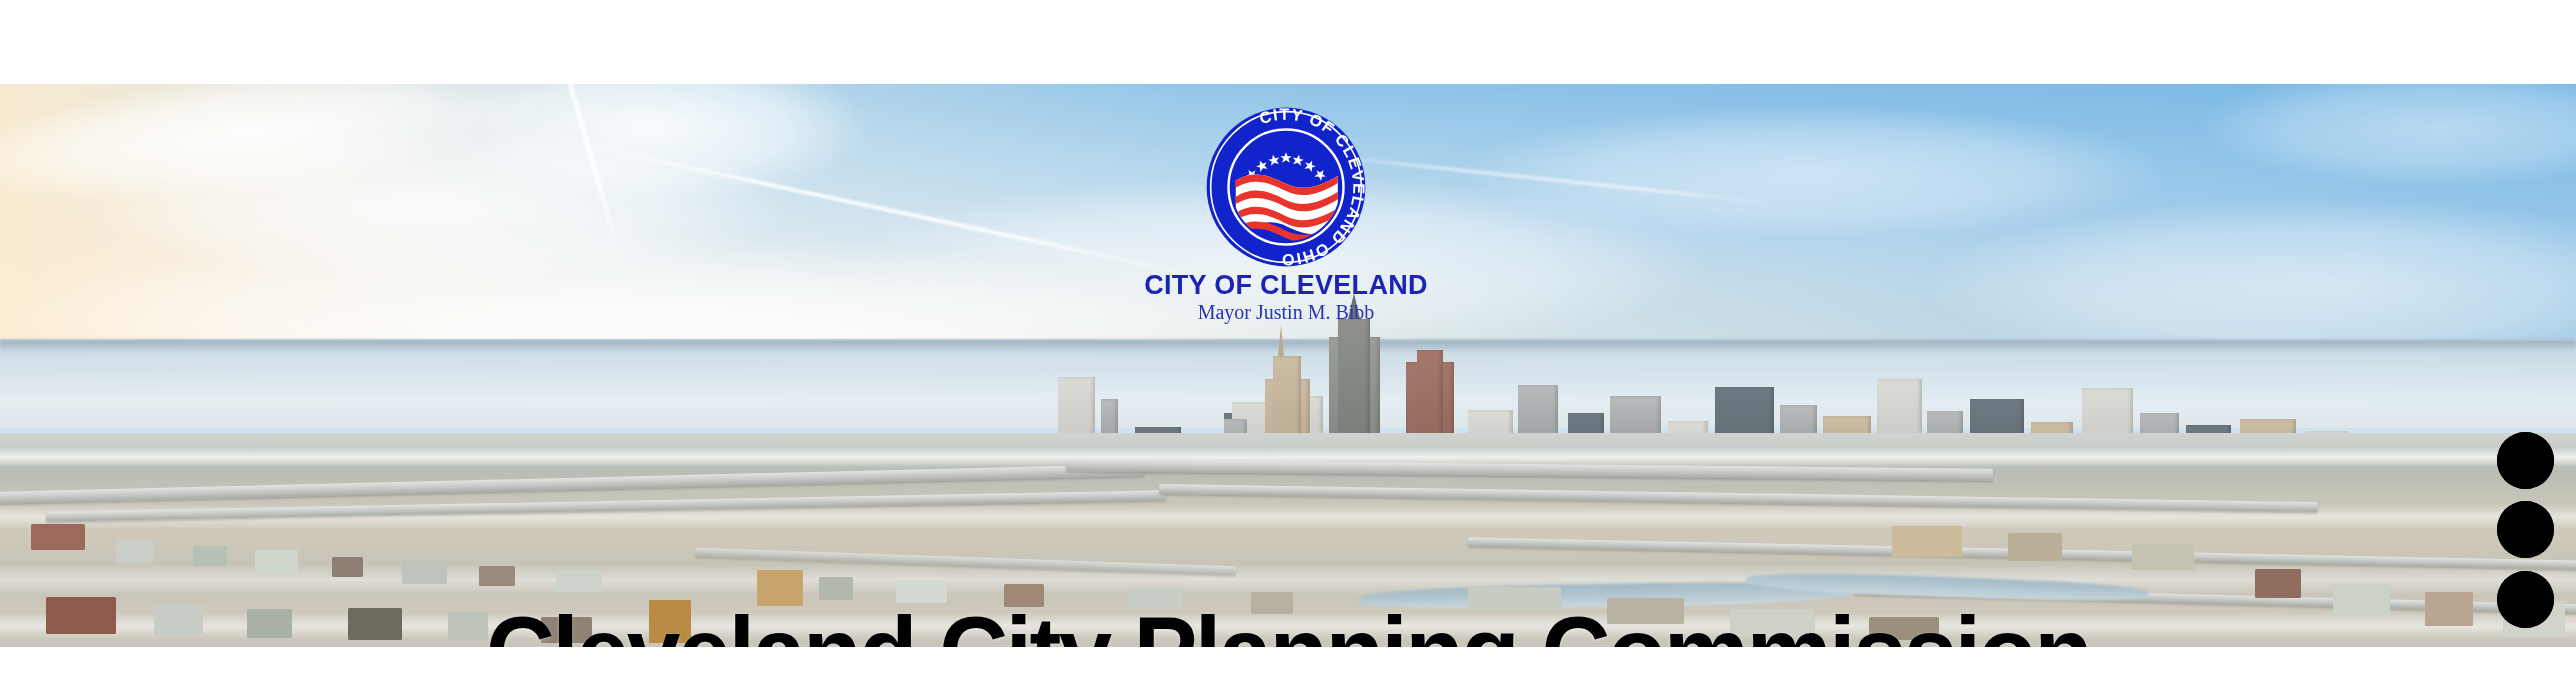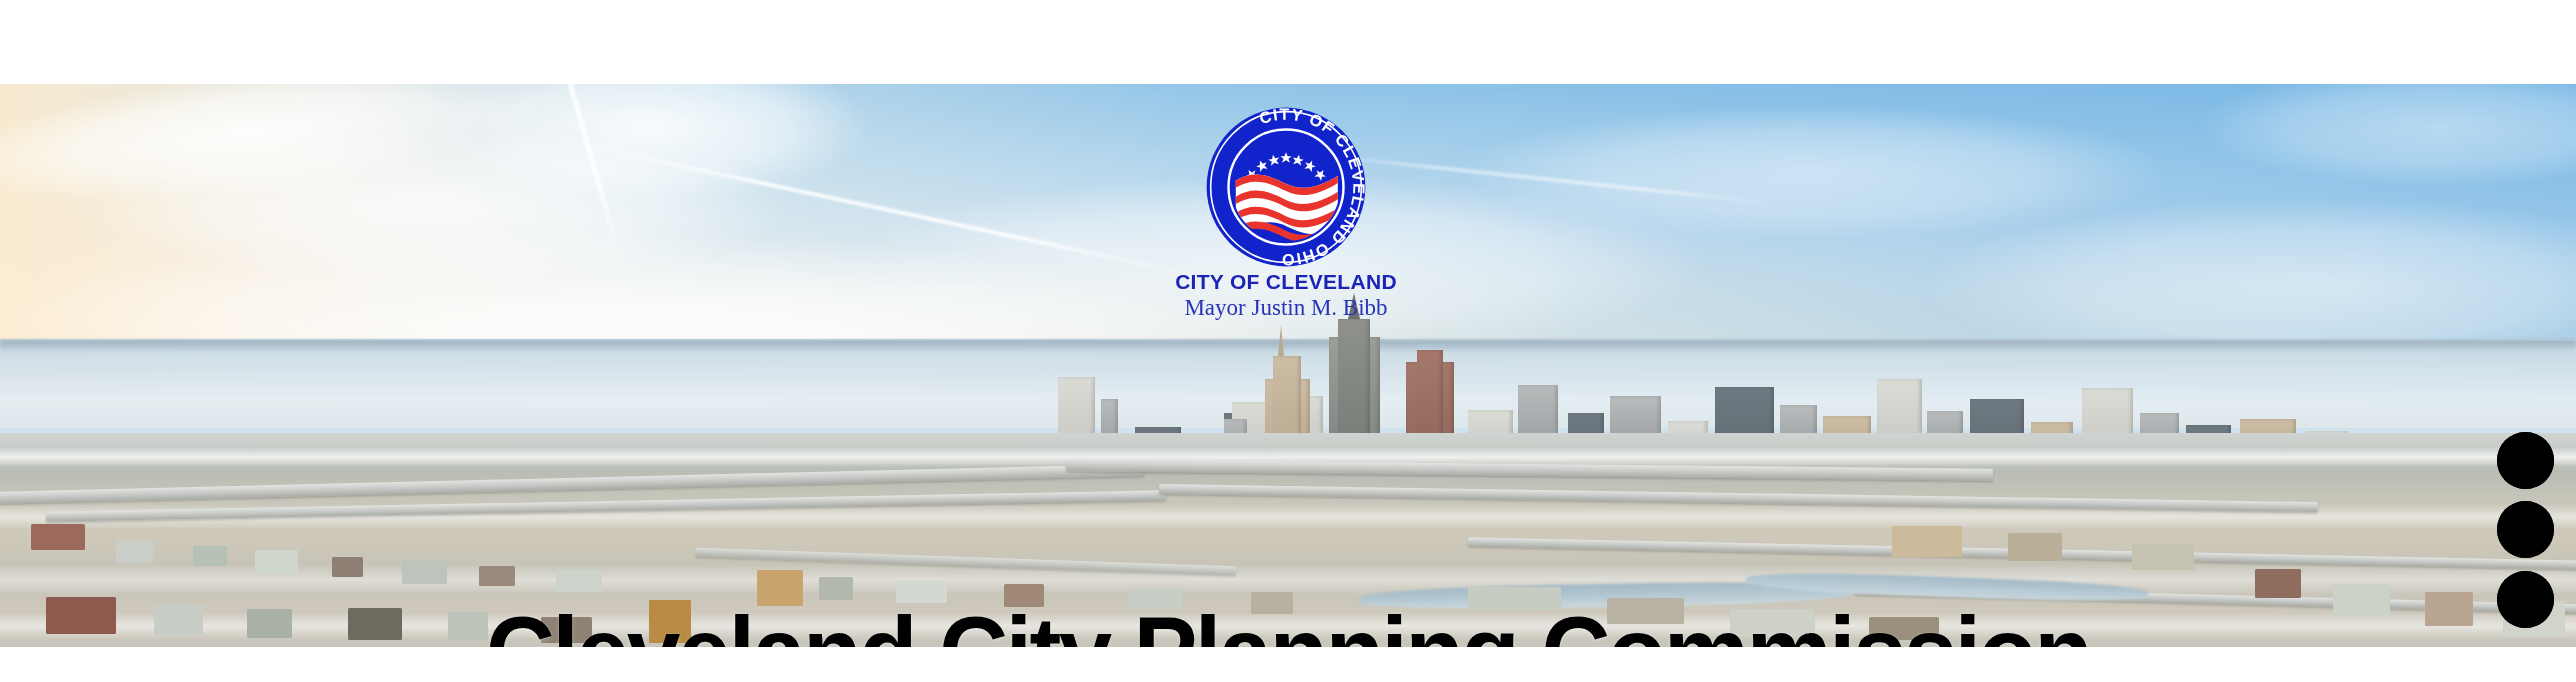--- a/index.html
+++ b/index.html
@@ -215,28 +215,28 @@
   }
   #seal-wrap {
     width: 162px;
     height: 162px;
     margin: 14px auto 3.1px auto;
     position: relative;
   }
   #city-name {
     font-family: "Liberation Sans", sans-serif;
     font-weight: bold;
-    font-size: 21px;
+    font-size: 27px;
     letter-spacing: 0.3px;
     color: #1b24b4;
     line-height: 1.05;
   }
   #mayor-name {
     font-family: "Liberation Serif", serif;
-    font-size: 23px;
+    font-size: 20px;
     color: #2733b8;
     margin-top: 3.1px;
     line-height: 1.05;
   }
 
   
   #social {
     position: absolute;
     right: 20px;
     top: 348px;

